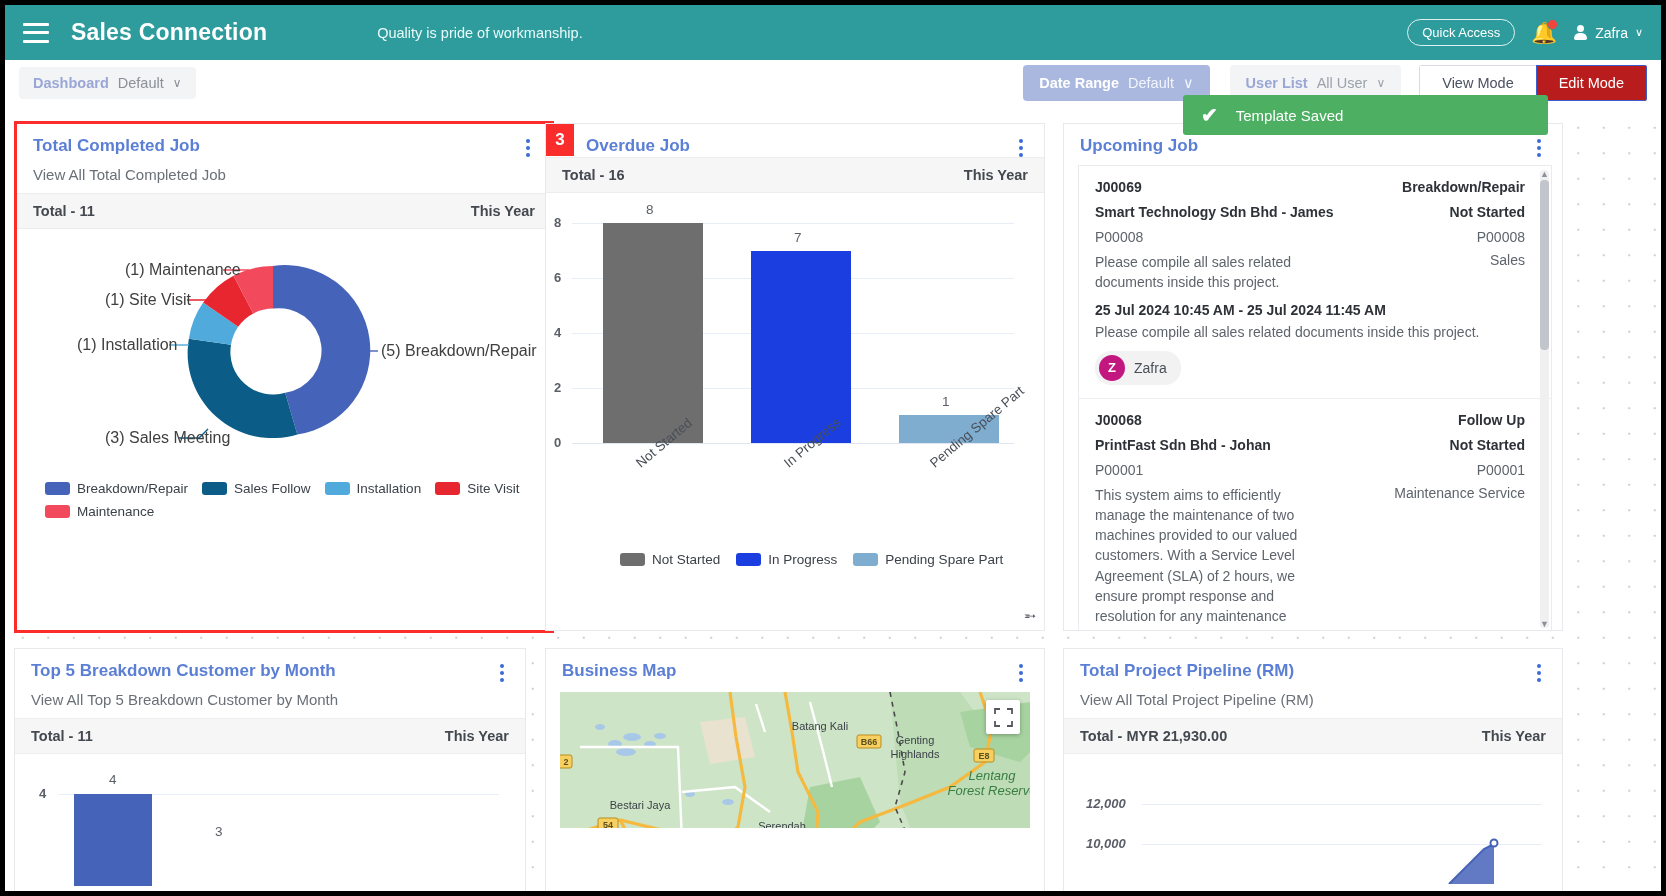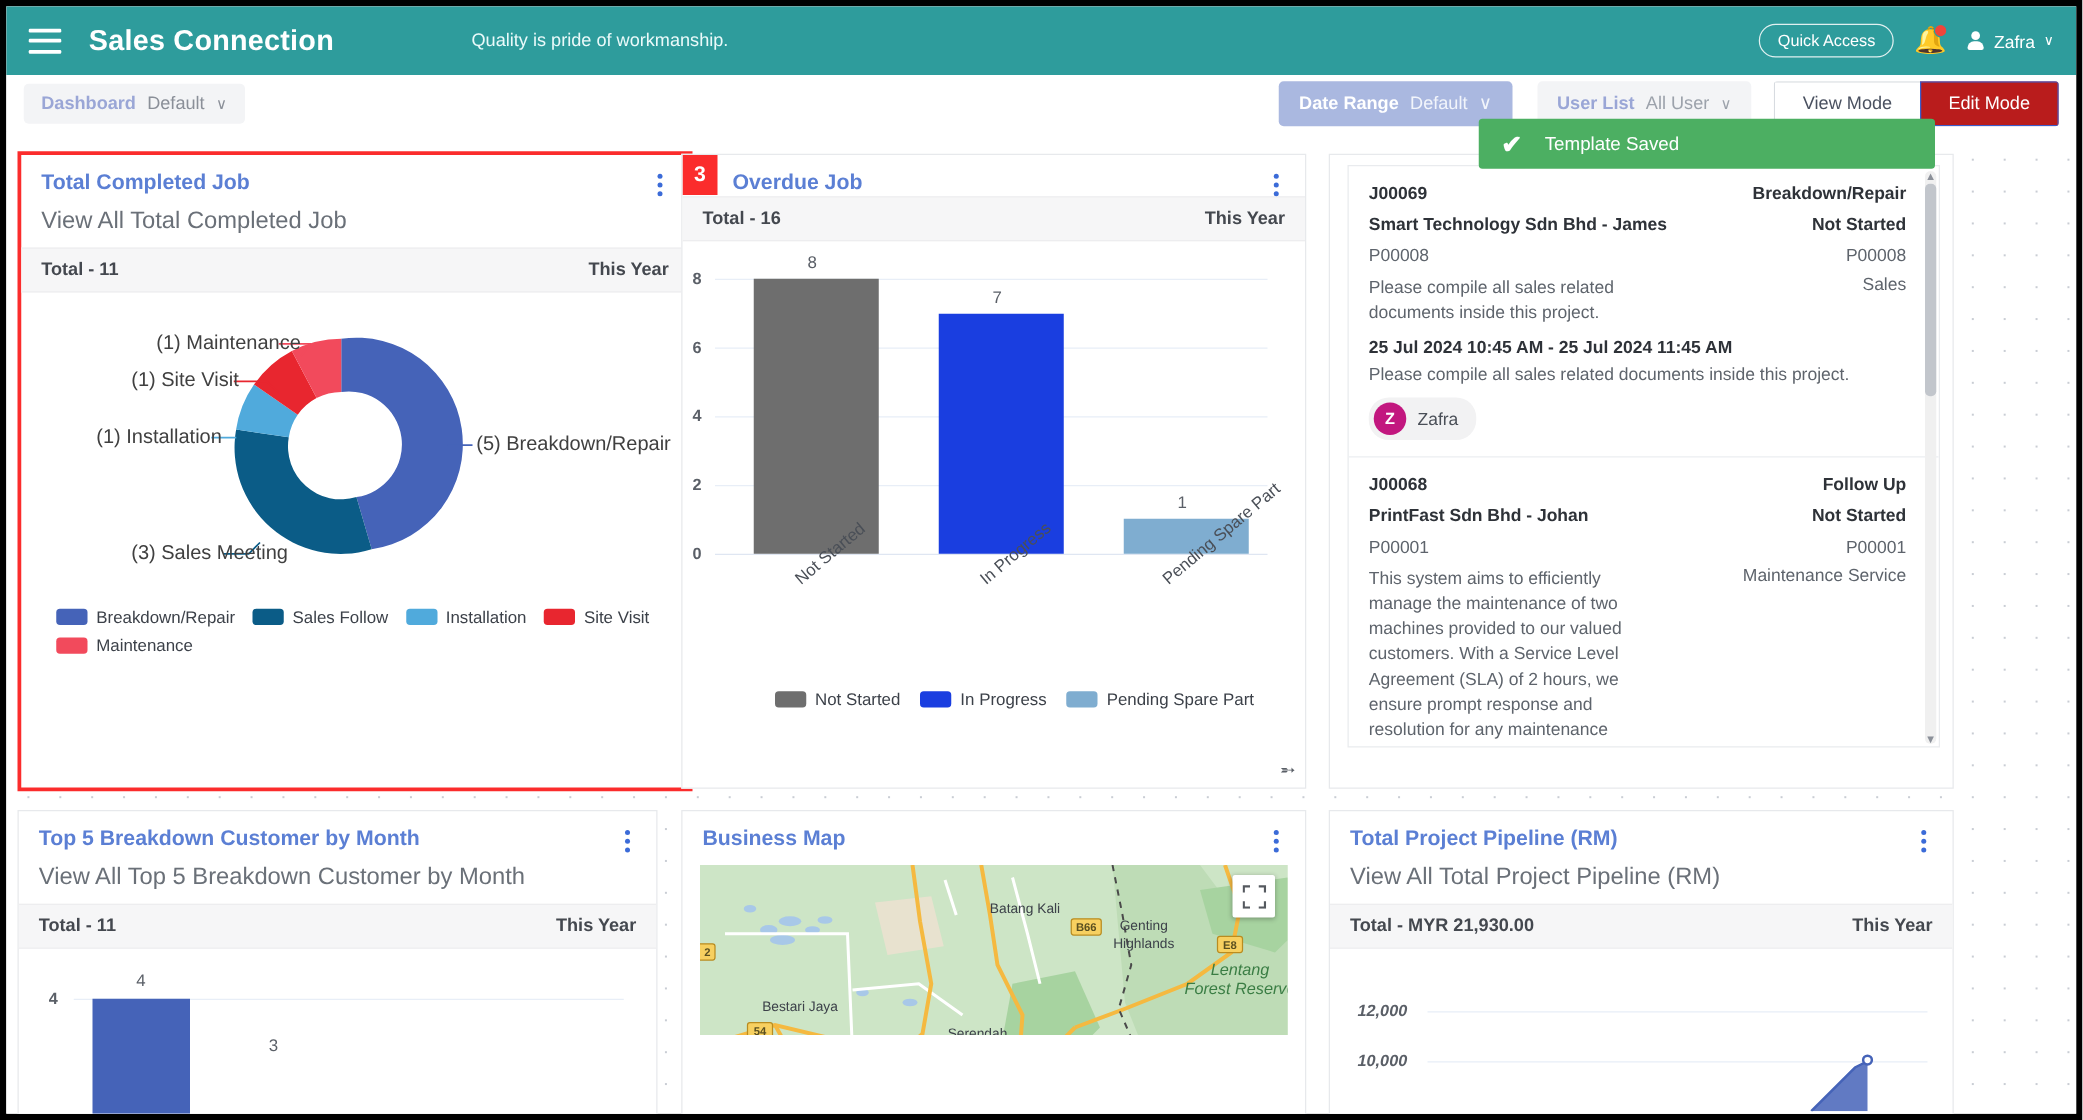--- a/index.html
+++ b/index.html
@@ -102,21 +102,21 @@
     position: absolute; background: #fff; border: 1px solid #e7e9ec;
     overflow: hidden;
   }
   .card.selected { border: 3px solid #fb2c2c; }
   .card-head {
     display: flex; align-items: flex-start; padding: 12px 14px 0 16px;
   }
   .card-title { color: #5b7fd4; font-size: 17px; font-weight: bold; }
   .kebab { margin-left: auto; width: 18px; display: flex; flex-direction: column; align-items: center; gap: 3px; cursor: pointer; padding-top: 3px;}
   .kebab i { width: 4px; height: 4px; background: #3b6bd8; border-radius: 50%; display: block; }
-  .card-sub { padding: 9px 16px 10px; font-size: 19px; color: #6a7078; }
+  .card-sub { padding: 9px 16px 10px; font-size: 15px; color: #6a7078; }
   .card-total {
     display: flex; background: #f6f6f7; padding: 9px 16px; font-size: 14.5px;
     font-weight: bold; color: #44484f; border-top: 1px solid #ededef; border-bottom: 1px solid #ededef;
   }
   .card-total .right { margin-left: auto; }
   .badge-num {
     position: absolute; left: 0; top: 0; width: 28px; height: 32px; background: #fb2c2c;
     color: #fff; font-weight: bold; font-size: 17px; display: flex;
     align-items: center; justify-content: center; z-index: 25;
   }
@@ -352,20 +352,28 @@
           <div class="item">
             <span class="sw" style="background:#7fadd0"></span>
             <span>Pending Spare Part</span>
           </div>
         </div>
       </div>
       <div class="resize-handle">➶</div>
     </div>
 
     <div class="card" style="left:1058px; top:18px; width:500px; height:508px;">
+      <div class="card-head">
+        <div class="card-title">Upcoming Job</div>
+        <div class="kebab">
+            <i></i>
+            <i></i>
+            <i></i>
+          </div>
+      </div>
 
       <div class="joblist">
 
         <div class="jobitem">
           <div class="jrow">
             <span class="l b">J00069</span>
             <span class="r b">Breakdown/Repair</span>
           </div>
           <div class="jrow" style="margin-top:9px;">
             <span class="l b">Smart Technology Sdn Bhd - James</span>

